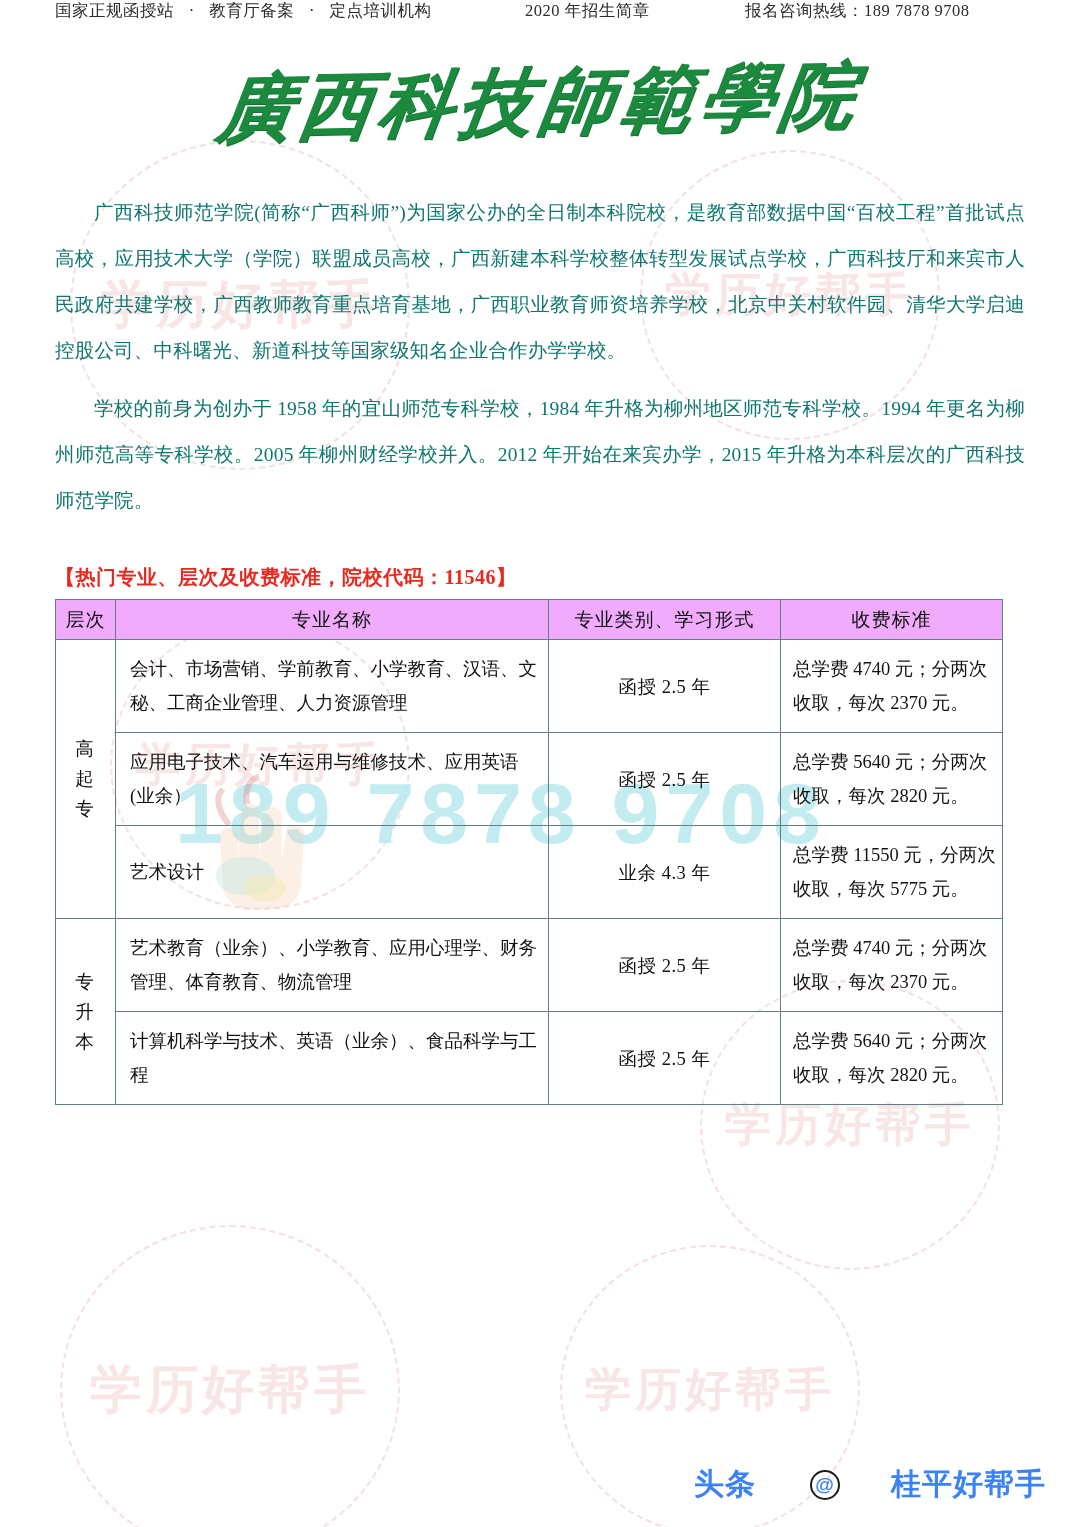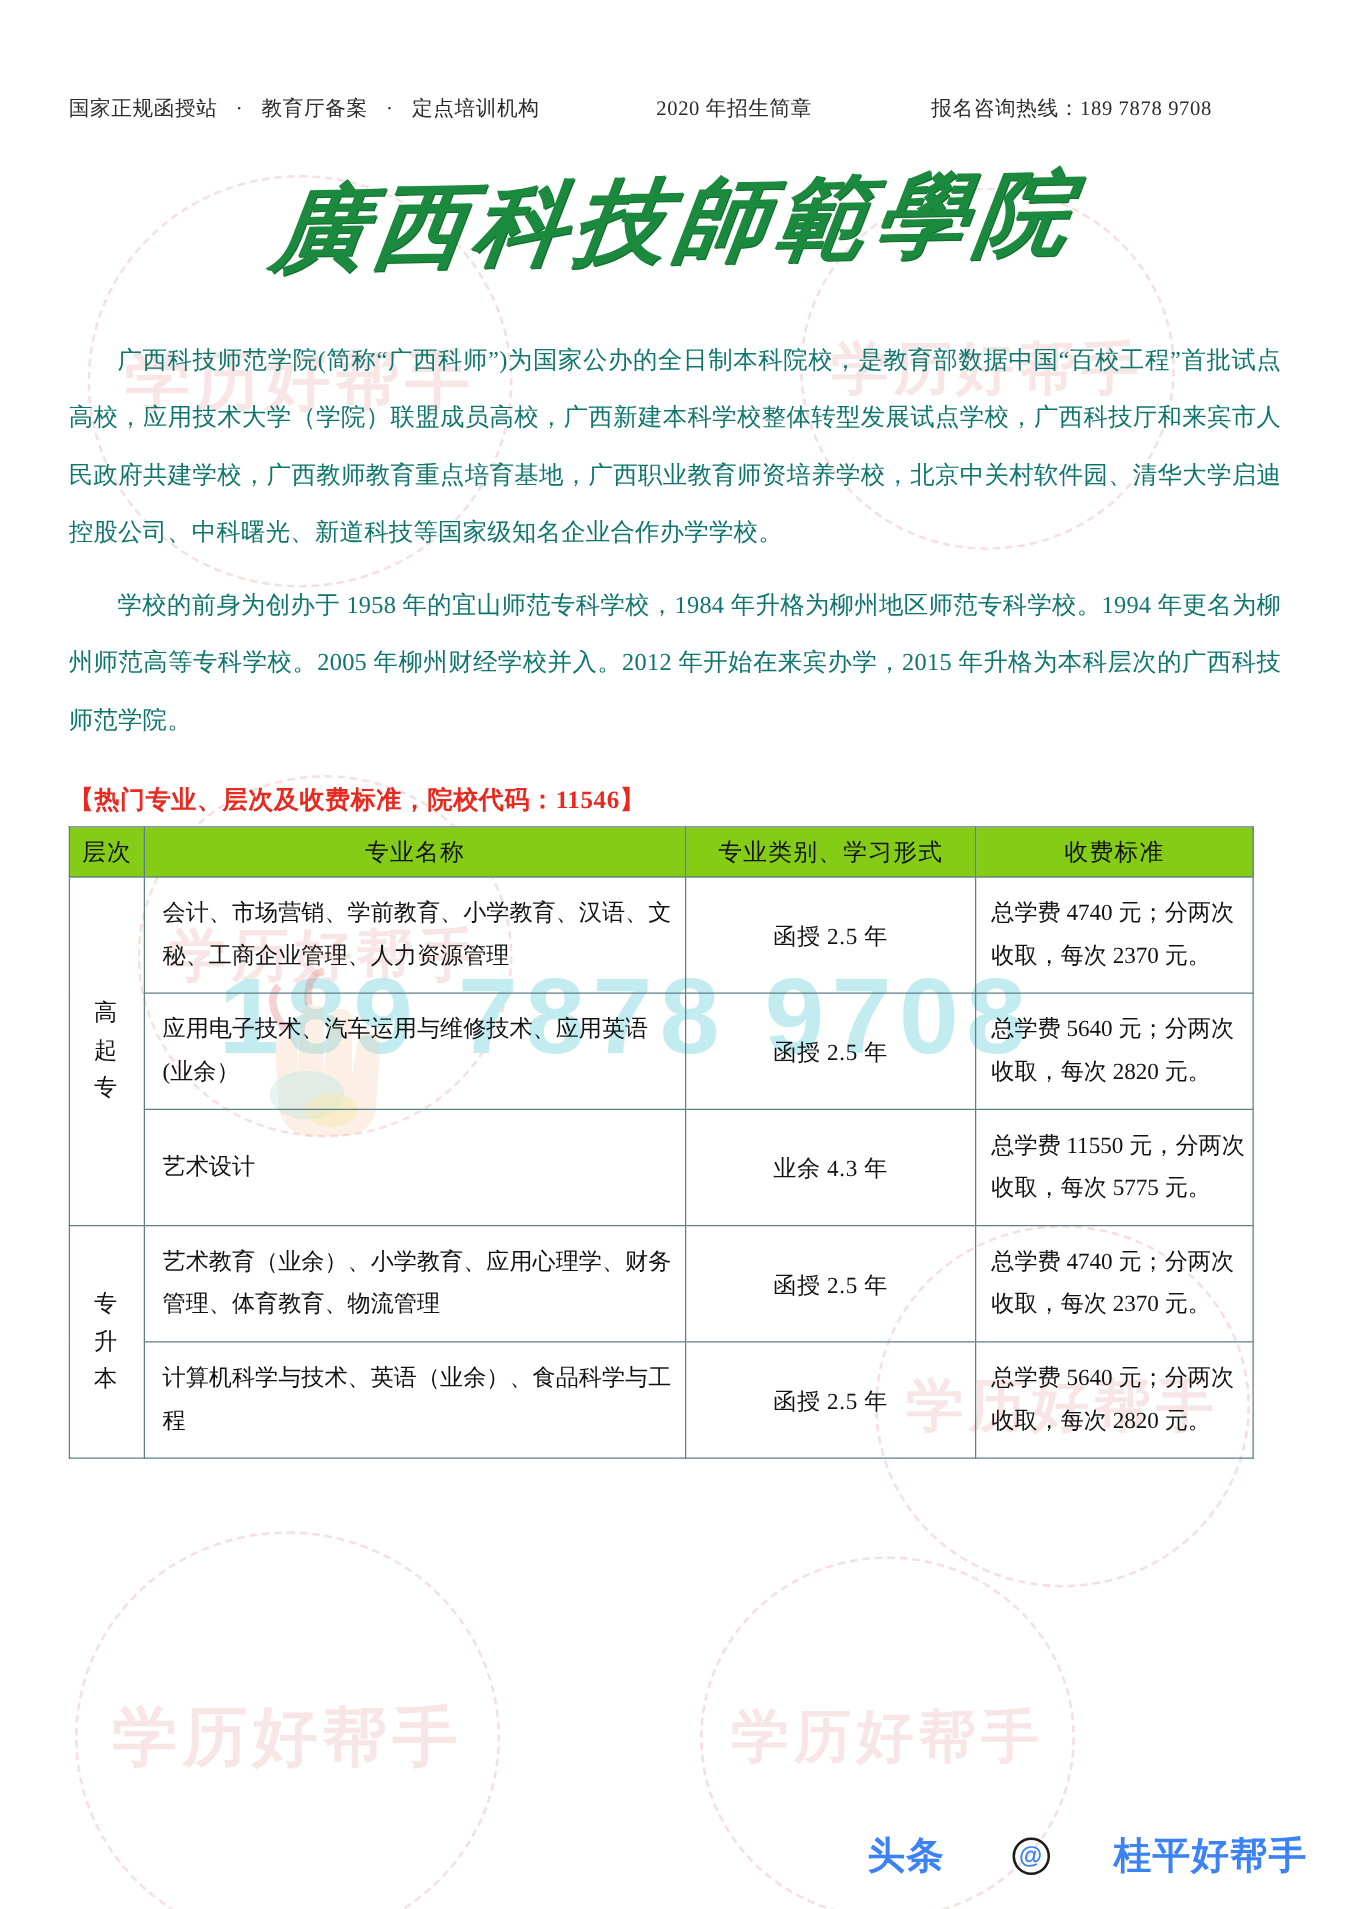--- a/index.html
+++ b/index.html
@@ -64,21 +64,20 @@
     z-index: 2;
     width: 1080px;
     height: 1527px;
     padding: 0 55px;
   }
 
   
   #doc-header {
     display: flex;
     align-items: baseline;
-    padding-top: 76px;
     font-size: 16.5px;
     color: #2b2b2b;
     letter-spacing: 0.5px;
   }
   #doc-header .hdr-left { width: 470px; }
   #doc-header .hdr-mid { width: 220px; }
   #doc-header .hdr-right { flex: 1; }
   #doc-header .hdr-left .sep { padding: 0 10px; }
 
   
@@ -107,21 +106,21 @@
     text-align: justify;
     text-indent: 2em;
     color: #0f766e;
     letter-spacing: 0.2px;
   }
   #para-1 { margin-top: 24px; }
   #para-2 { margin-top: 12px; }
 
   
   #table-heading {
-    margin-top: 26px;
+    margin-top: 40px;
     font-size: 20px;
     color: #e8291f;
     font-weight: bold;
     letter-spacing: 0.5px;
   }
 
   
   #majors-table {
     margin-top: 8px;
     width: 947px;
@@ -131,21 +130,21 @@
   }
   #majors-table th,
   #majors-table td {
     border: 1px solid #5f7f85;
     font-weight: normal;
     font-size: 18.5px;
     color: #121212;
     vertical-align: middle;
   }
   #majors-table thead th {
-    background: #84cc16;
+    background: #f0abfc;
     height: 40px;
     text-align: center;
     font-size: 19px;
     letter-spacing: 1px;
   }
   .col-level  { width: 60px; }
   .col-name   { width: 433px; }
   .col-type   { width: 232px; }
   .col-fee    { width: 222px; }
 

